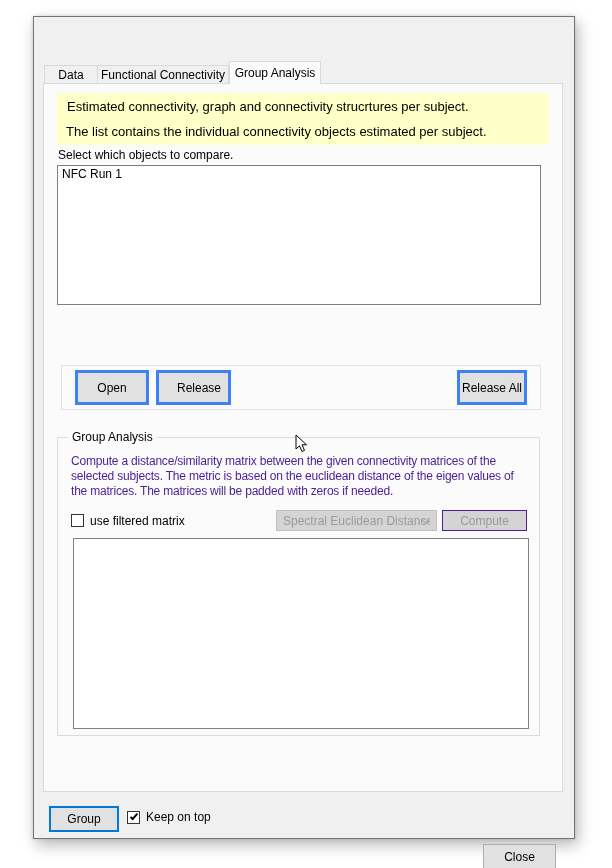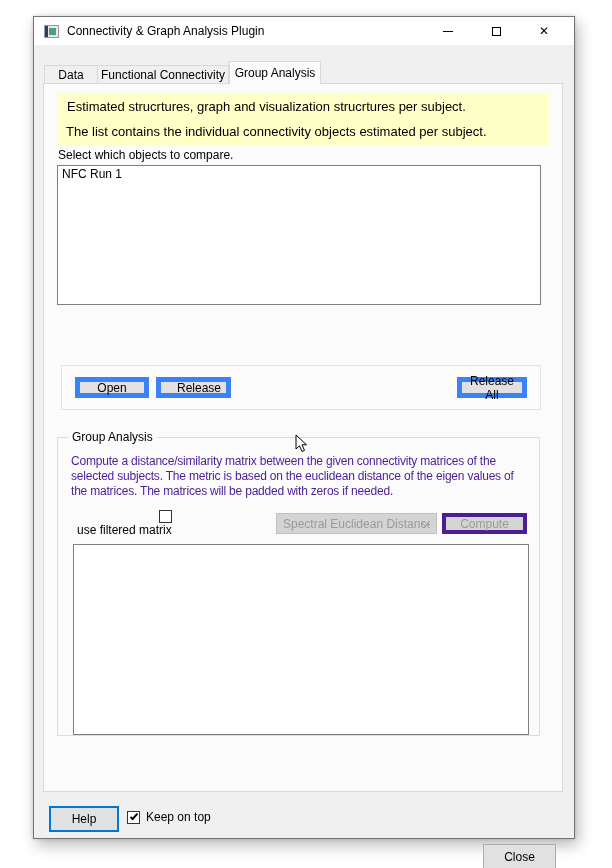--- a/index.html
+++ b/index.html
@@ -46,50 +46,50 @@
 
   
   .subject-list { position:absolute; left:13px; top:81px; width:484px; height:140px;
     background:#ffffff; border:1px solid #7f7f7f; overflow:hidden; }
   .subject-row { height:17px; line-height:17px; padding-left:4px; font-size:12px; }
   .subject-row.alt { background:#f3f3f3; }
 
   
   .btn-frame { position:absolute; left:17px; top:281px; width:480px; height:45px;
     border:1px solid #e3e3e3; display:flex; align-items:center; padding:0 13px; }
-  .push-btn { height:21px; background:#e1e1e1; border:5px solid #3b82f6; font-size:12px;
+  .push-btn { height:35px; background:#e1e1e1; border:3px solid #3b82f6; font-size:12px;
     display:flex; align-items:center; justify-content:center;
     font-family:"Liberation Sans", sans-serif; }
   .btn-open { width:74px; }
   .btn-release { width:75px; margin-left:7px;padding-left:11px; }
   .btn-release-all { width:70px; margin-left:auto; }
 
   
   .groupbox { position:absolute; left:13px; top:353px; width:483px; height:299px;
     border:1px solid #dcdcdc; }
   .groupbox-title { position:absolute; left:10px; top:-8px; background:#fbfbfb; padding:0 4px;
     font-size:12px; }
   .gb-content { position:absolute; left:13px; top:16px; right:12px; }
   .gb-desc { font-size:12px; letter-spacing:-0.2px; line-height:15px; color:#4c1d95; }
   .controls-row { margin-top:11px; display:flex; align-items:center; }
-  .checkbox-group { display:flex; align-items:flex-end;flex-direction:column; }
+  .checkbox-group { display:flex; align-items:flex-start; }
   .checkbox-box { width:13px; height:13px; background:#ffffff; border:1px solid #333333;
     position:relative; flex:0 0 auto; }
   .checkbox-box .mark { display:none; position:absolute; left:2px; top:2px; width:8px; height:4px;
     border-left:2px solid #000; border-bottom:2px solid #000; transform:rotate(-48deg); }
   .checkbox-box.checked .mark { display:block; }
   .checkbox-label { margin-left:6px; font-size:12px; }
 
   .combo-disabled { margin-left:auto; width:161px; height:21px; background:#d4d4d4;
     border:1px solid #c0c0c0; color:#9a9a9a; font-size:12px; display:flex; align-items:center;
     padding:0 6px; position:relative; }
   .combo-value { white-space:nowrap; overflow:hidden; }
   .combo-chevron { position:absolute; right:8px; top:6px; width:6px; height:6px;
     border-right:1px solid #9a9a9a; border-bottom:1px solid #9a9a9a; transform:rotate(45deg) scale(1,0.8); }
-  .btn-compute { margin-left:5px; width:85px; height:21px; background:#d4d4d4; border:4px solid #4c1d95;
+  .btn-compute { margin-left:5px; width:85px; height:21px; background:#d4d4d4; border:1px solid #4c1d95;
     color:#9a9a9a; font-size:12px; display:flex; align-items:center; justify-content:center; }
 
   .matrix-list { margin-top:7px; margin-left:2px; width:456px; height:191px;
     background:#ffffff; border:1px solid #7f7f7f; }
 
   
   .btn-help { position:absolute; left:15px; top:789px; width:70px; height:26px;
     background:#e1e1e1; border:2px solid #0078d7; font-size:12px;
     display:flex; align-items:center; justify-content:center; }
   .keep-on-top { position:absolute; left:93px; top:793px; display:flex; align-items:center; }
@@ -99,53 +99,35 @@
 
   
   .cursor { position:absolute; left:295px; top:434px; z-index:50; }
 </style>
 </head>
 <body>
 
 <div id="stage">
   <div class="window">
 
-    <div class="titlebar">
-      <div class="app-icon">
-        <div class="strip"></div>
-        <div class="pic"></div>
-      </div>
-      <div class="title-text">Connectivity &amp; Graph Analysis Plugin</div>
-      <div class="caption-buttons">
-        <div class="caption-btn">
-          <span class="min-glyph"></span>
-        </div>
-        <div class="caption-btn">
-          <span class="max-glyph"></span>
-        </div>
-        <div class="caption-btn">
-          <span class="close-glyph">✕</span>
-        </div>
-      </div>
-    </div>
 
     <div class="tab t0">
       <span>Data</span>
     </div>
     <div class="tab t1">
       <span>Functional Connectivity</span>
     </div>
     <div class="tab t2 active">
       <span>Group Analysis</span>
     </div>
 
     <div class="pane">
 
       <div class="infobox">
-        <div class="l1">Estimated strucrtures, graph and visualization strucrtures per subject.</div>
+        <div class="l1">Estimated connectivity, graph and connectivity strucrtures per subject.</div>
         <div class="l2">The list contains the individual connectivity objects estimated per subject.</div>
       </div>
 
       <div class="select-label">Select which objects to compare.</div>
 
       <div class="subject-list">
         <div class="subject-row">NFC Run 1</div>
       </div>
 
       <div class="btn-frame">
@@ -172,21 +154,21 @@
               <span class="combo-chevron"></span>
             </div>
             <button class="btn-compute">Compute</button>
           </div>
 
           <div class="matrix-list"></div>
         </div>
       </div>
     </div>
 
-    <button class="btn-help">Help</button>
+    <button class="btn-help">Group</button>
     <div class="keep-on-top">
       <span class="checkbox-box checked">
         <span class="mark"></span>
       </span>
       <span class="checkbox-label">Keep on top</span>
     </div>
     <button class="btn-close">Close</button>
   </div>
 
   <div class="cursor">

